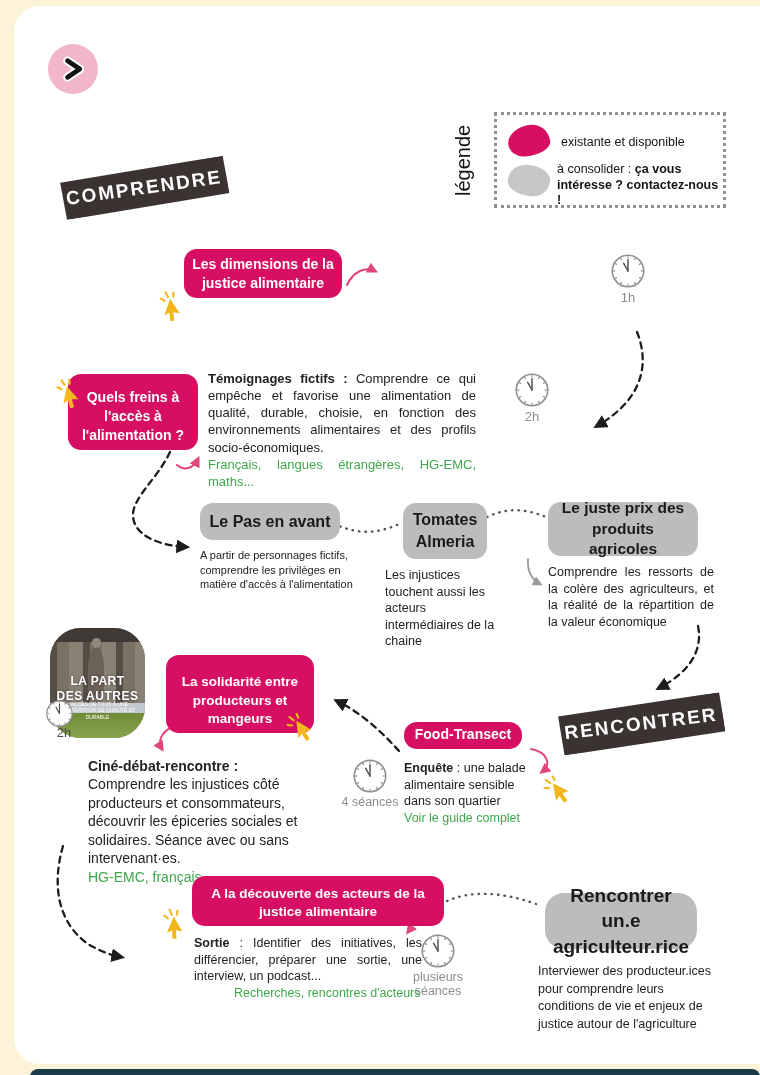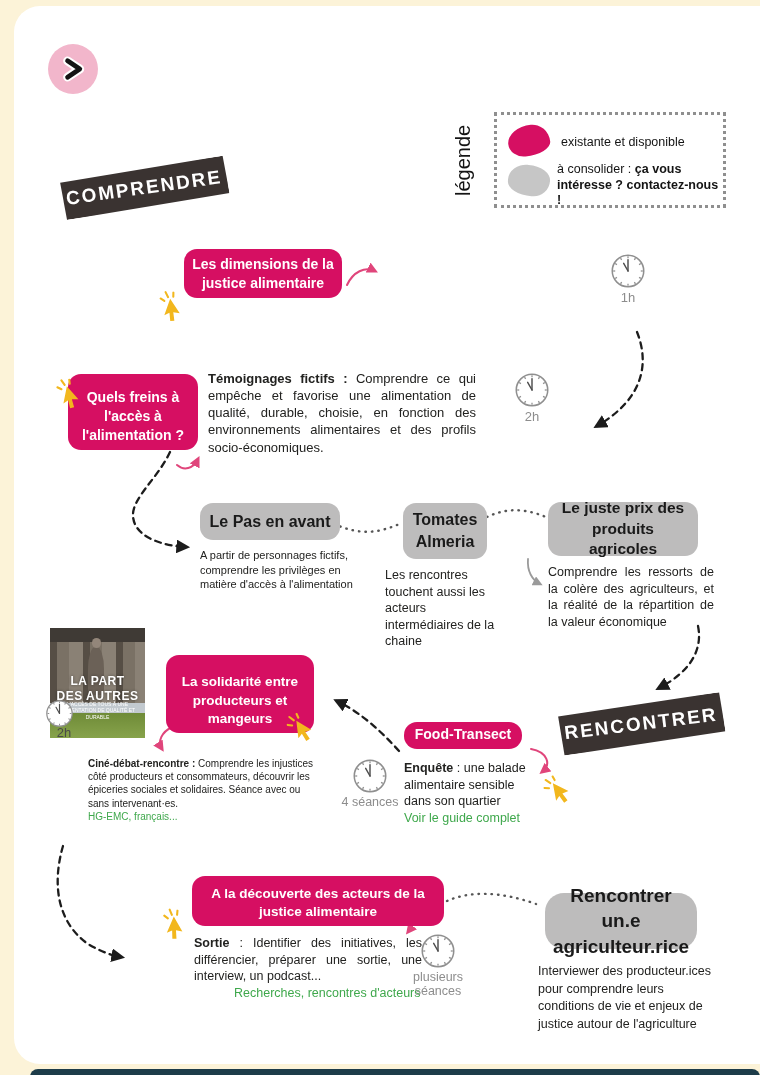--- a/index.html
+++ b/index.html
@@ -64,21 +64,21 @@
   .desc strong { font-weight: bold; }
   .just { text-align: justify; }
   .subjects { color: #3fa84c; }
   .link { color: #3fa84c; cursor: pointer; }
 
   .t-photolangage { left: 383px; top: 247px; width: 228px; }
   .t-temoignages  { left: 208px; top: 370px; width: 268px; }
   .t-pas          { left: 200px; top: 548px; width: 162px; font-size: 11px; }
   .t-tomates      { left: 385px; top: 567px; width: 112px; font-size: 12.5px; }
   .t-justeprix    { left: 548px; top: 564px; width: 166px; font-size: 12.5px; }
-  .t-cine         { left: 88px;  top: 757px; width: 230px; font-size: 10px; }
+  .t-cine         { left: 88px;  top: 757px; width: 230px; font-size: 14px; }
   .t-enquete      { left: 404px; top: 760px; width: 128px; font-size: 12.5px; }
   .t-sortie       { left: 194px; top: 935px; width: 228px; font-size: 12.5px; }
   .t-agriculteur  { left: 538px; top: 963px; width: 178px; font-size: 12.5px; line-height:1.4; }
 
   
   .clock { width: 36px; height: 36px; }
   .clock-label { color: #8d8d8d; font-size: 13px; text-align: center; line-height: 1.15; }
   .ck1 { left: 610px; top: 253px; } .ck1l { left: 608px; top: 291px; width: 40px; }
   .ck2 { left: 514px; top: 372px; } .ck2l { left: 512px; top: 410px; width: 40px; }
   .ck3 { left: 45px;  top: 699px; width: 29px; height: 29px; }
@@ -89,21 +89,21 @@
   
   .cursor { width: 32px; height: 32px; }
   .cu1 { left: 157px; top: 292px; transform: rotate(18deg); }
   .cu2 { left: 55px;  top: 379px; transform: rotate(10deg); }
   .cu3 { left: 287px; top: 712px; transform: rotate(-8deg); }
   .cu4 { left: 544px; top: 774px; transform: rotate(-12deg); }
   .cu5 { left: 160px; top: 910px; transform: rotate(22deg); }
 
   
   .poster { left: 50px; top: 628px; width: 95px; height: 110px; overflow: hidden;
-            background: #867d72; }
+            background: #867d72; border-radius: 31px; }
   .p-awning { position:absolute; left:0; top:0; width:100%; height:13%; background:#3f3a35; }
   .p-shop { position:absolute; left:0; top:13%; width:100%; height:55%;
             background: repeating-linear-gradient(90deg,#564e45 0 7px,#7a7165 7px 19px,#8a8175 19px 33px); }
   .p-person { position:absolute; left:40%; top:17%; width:17%; height:44%;
             background:#6b6157; border-radius: 45% 45% 12% 12%; }
   .p-person::before { content:""; position:absolute; left:22%; top:-18%; width:58%; height:20%;
             background:#93867a; border-radius:50%; }
   .p-sky { position:absolute; left:0; top:68%; width:100%; height:9%; background:#c2c9cf; }
   .p-field { position:absolute; left:0; top:77%; width:100%; height:23%;
             background: linear-gradient(#6f8b38,#87a34b); }
@@ -212,20 +212,21 @@
   <div class="abs cursor cu2"><svg width="100%" height="100%" viewBox="0 0 40 40">
     <g stroke="#f2b71d" stroke-width="2.6" stroke-linecap="round">
       <line x1="10" y1="9" x2="5" y2="4"></line>
       <line x1="16" y1="6.5" x2="14.5" y2="1.5"></line>
       <line x1="7" y1="15" x2="1.5" y2="13.5"></line>
     </g>
     <path d="M13 10 L30 23.5 L22 25 L26.5 34.5 L21.8 36.6 L17.6 27 L12.5 32 Z" fill="#f2b71d"></path>
   </svg></div>
   <div class="abs desc just t-temoignages">
     <strong>Témoignages fictifs :</strong><span> Comprendre ce qui empêche et favorise une alimentation de qualité, durable, choisie, en fonction des environnements alimentaires et des profils socio-économiques.</span>
+    <div class="subjects">Français, langues étrangères, HG-EMC, maths...</div>
   </div>
   <div class="abs clock ck2"><svg width="100%" height="100%" viewBox="0 0 40 40">
     <circle cx="20" cy="20" r="17.5" fill="#ffffff" stroke="#8f8f8f" stroke-width="1.7"></circle>
         <line x1="20.0" y1="5.8" x2="20.0" y2="3.5" stroke="#8f8f8f" stroke-width="1.4"></line>
         <line x1="27.1" y1="7.7" x2="28.3" y2="5.7" stroke="#8f8f8f" stroke-width="1.4"></line>
         <line x1="32.3" y1="12.9" x2="34.3" y2="11.7" stroke="#8f8f8f" stroke-width="1.4"></line>
         <line x1="34.2" y1="20.0" x2="36.5" y2="20.0" stroke="#8f8f8f" stroke-width="1.4"></line>
         <line x1="32.3" y1="27.1" x2="34.3" y2="28.2" stroke="#8f8f8f" stroke-width="1.4"></line>
         <line x1="27.1" y1="32.3" x2="28.3" y2="34.3" stroke="#8f8f8f" stroke-width="1.4"></line>
         <line x1="20.0" y1="34.2" x2="20.0" y2="36.5" stroke="#8f8f8f" stroke-width="1.4"></line>
@@ -241,21 +242,21 @@
 
   <div class="abs gray-box bx-pas">
       <span class="box-title">Le Pas en avant</span>
     </div>
   <div class="abs desc t-pas">A partir de personnages fictifs, comprendre les privilèges en matière d'accès à l'alimentation</div>
 
   <div class="abs gray-box bx-tomates">
       <span class="box-title">Tomates
 Almeria</span>
     </div>
-  <div class="abs desc t-tomates">Les rencontres touchent aussi les acteurs intermédiaires de la chaine</div>
+  <div class="abs desc t-tomates">Les injustices touchent aussi les acteurs intermédiaires de la chaine</div>
 
   <div class="abs gray-box bx-justeprix">
       <span class="box-title">Le juste prix des
 produits agricoles</span>
     </div>
   <div class="abs desc just t-justeprix">Comprendre les ressorts de la colère des agriculteurs, et la réalité de la répartition de la valeur économique</div>
 
   <div class="abs poster">
     <div class="p-awning"></div>
     <div class="p-shop"></div>

